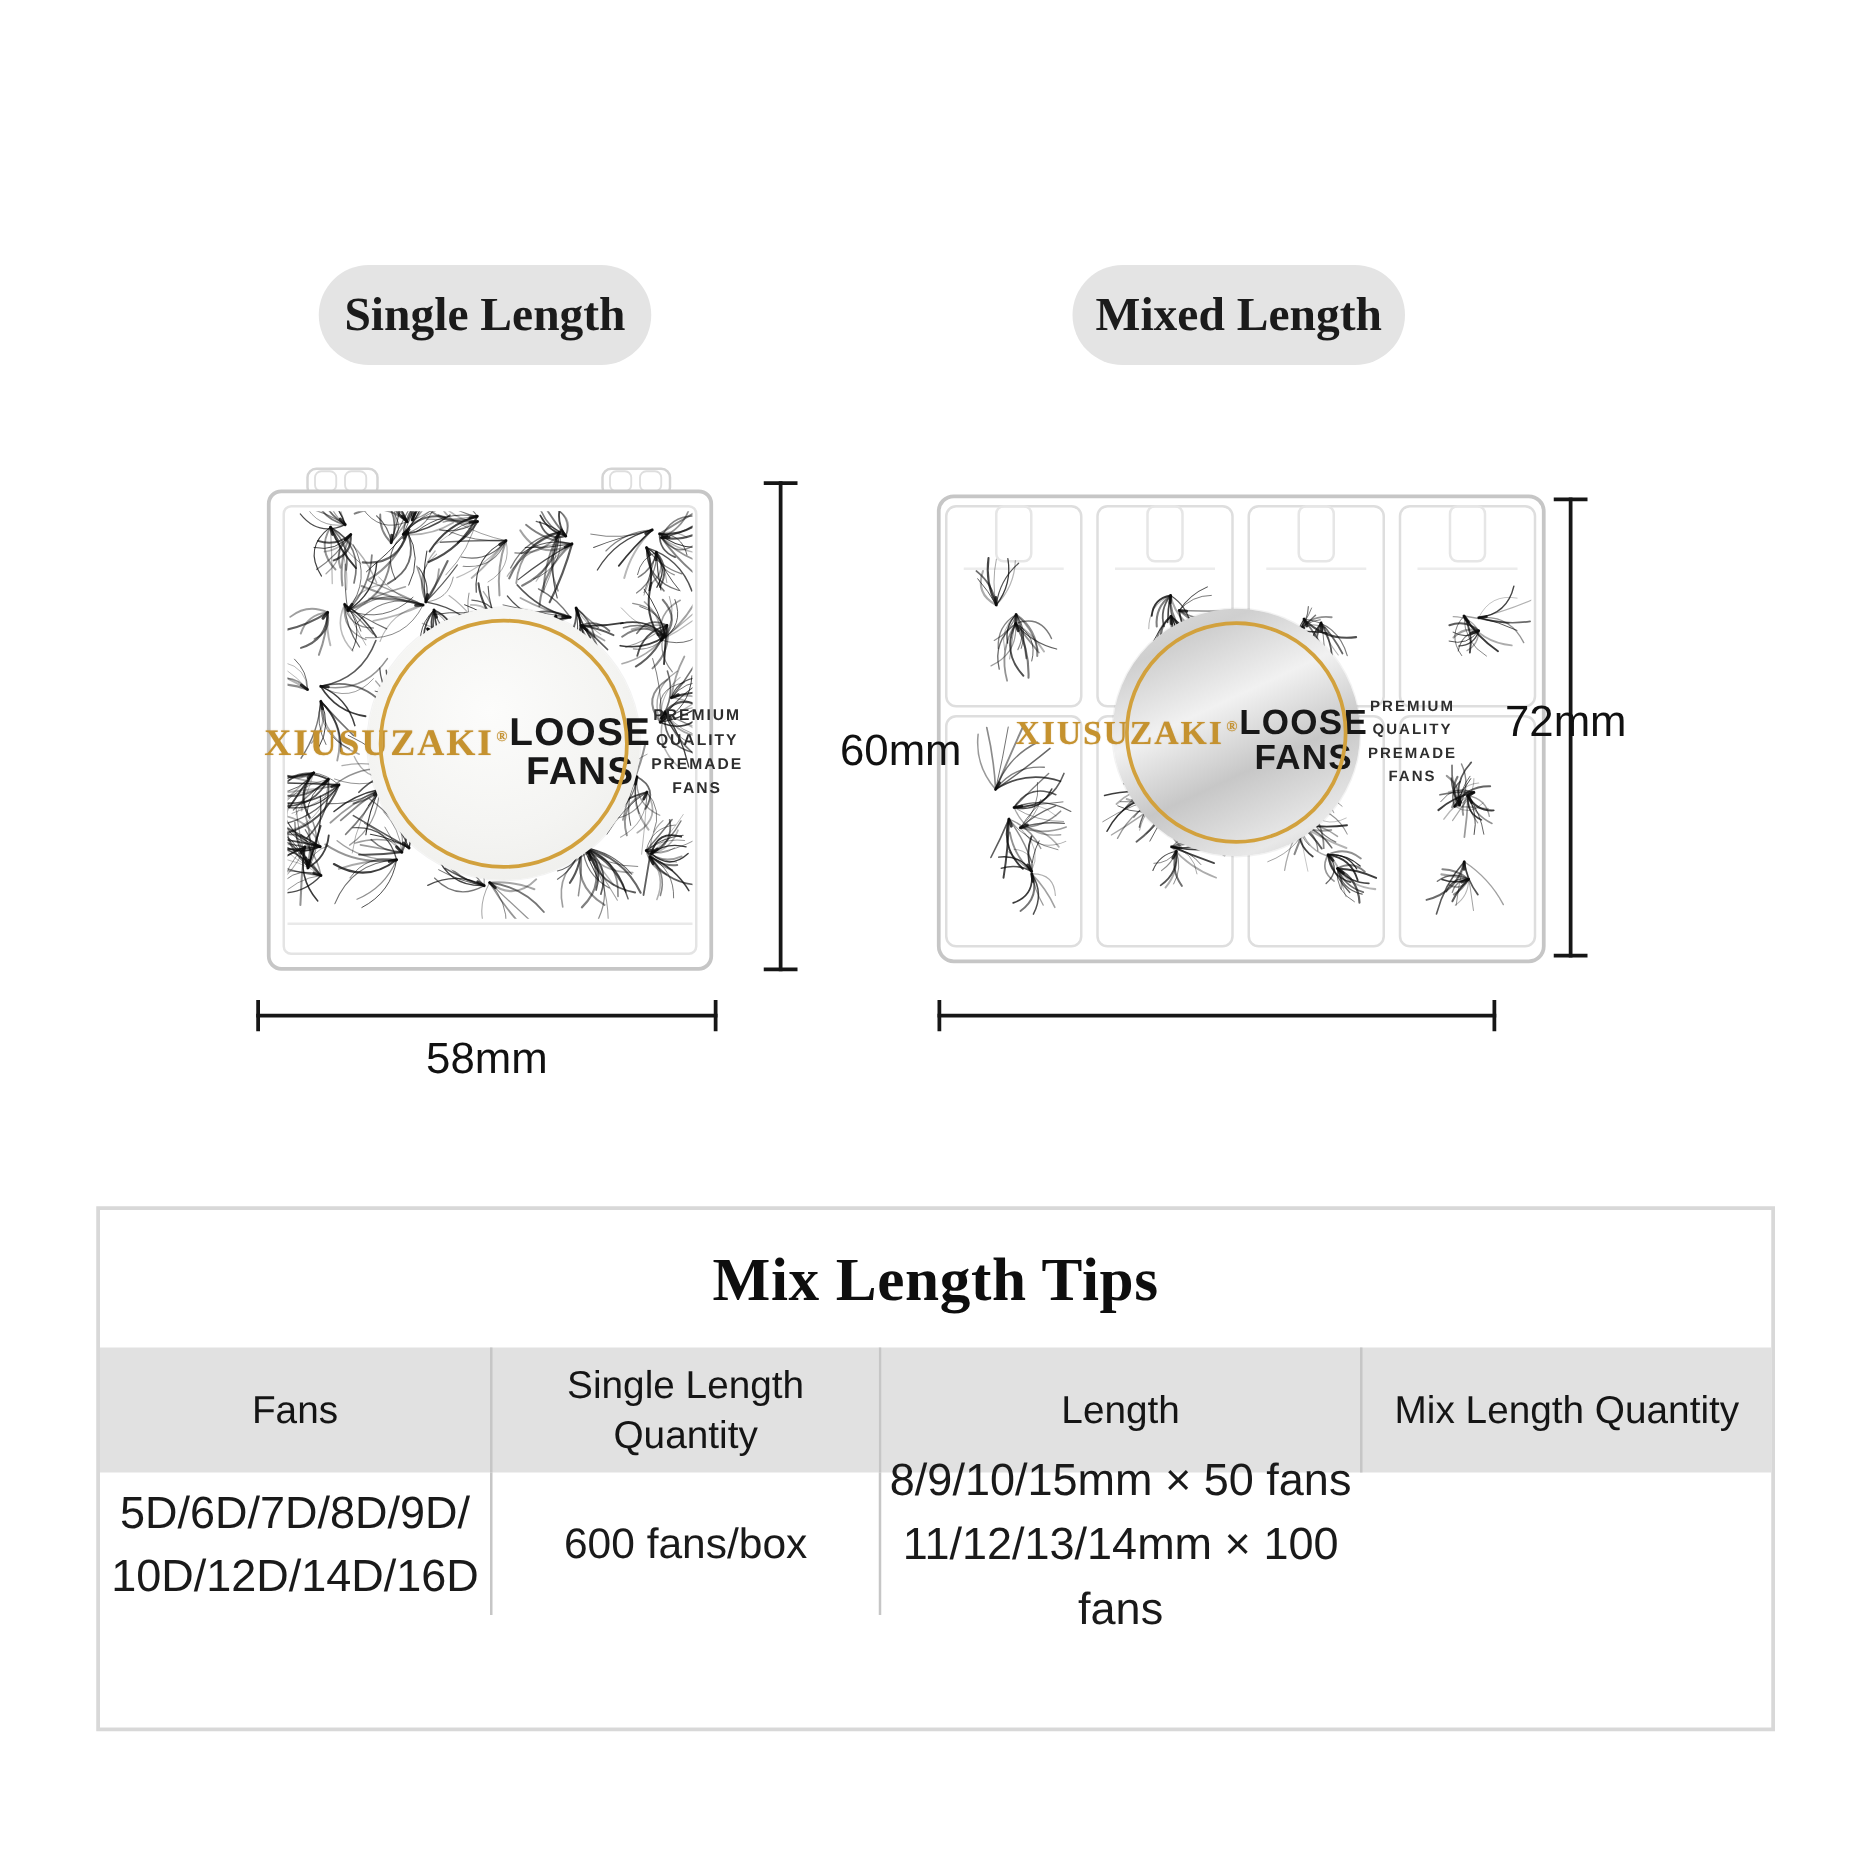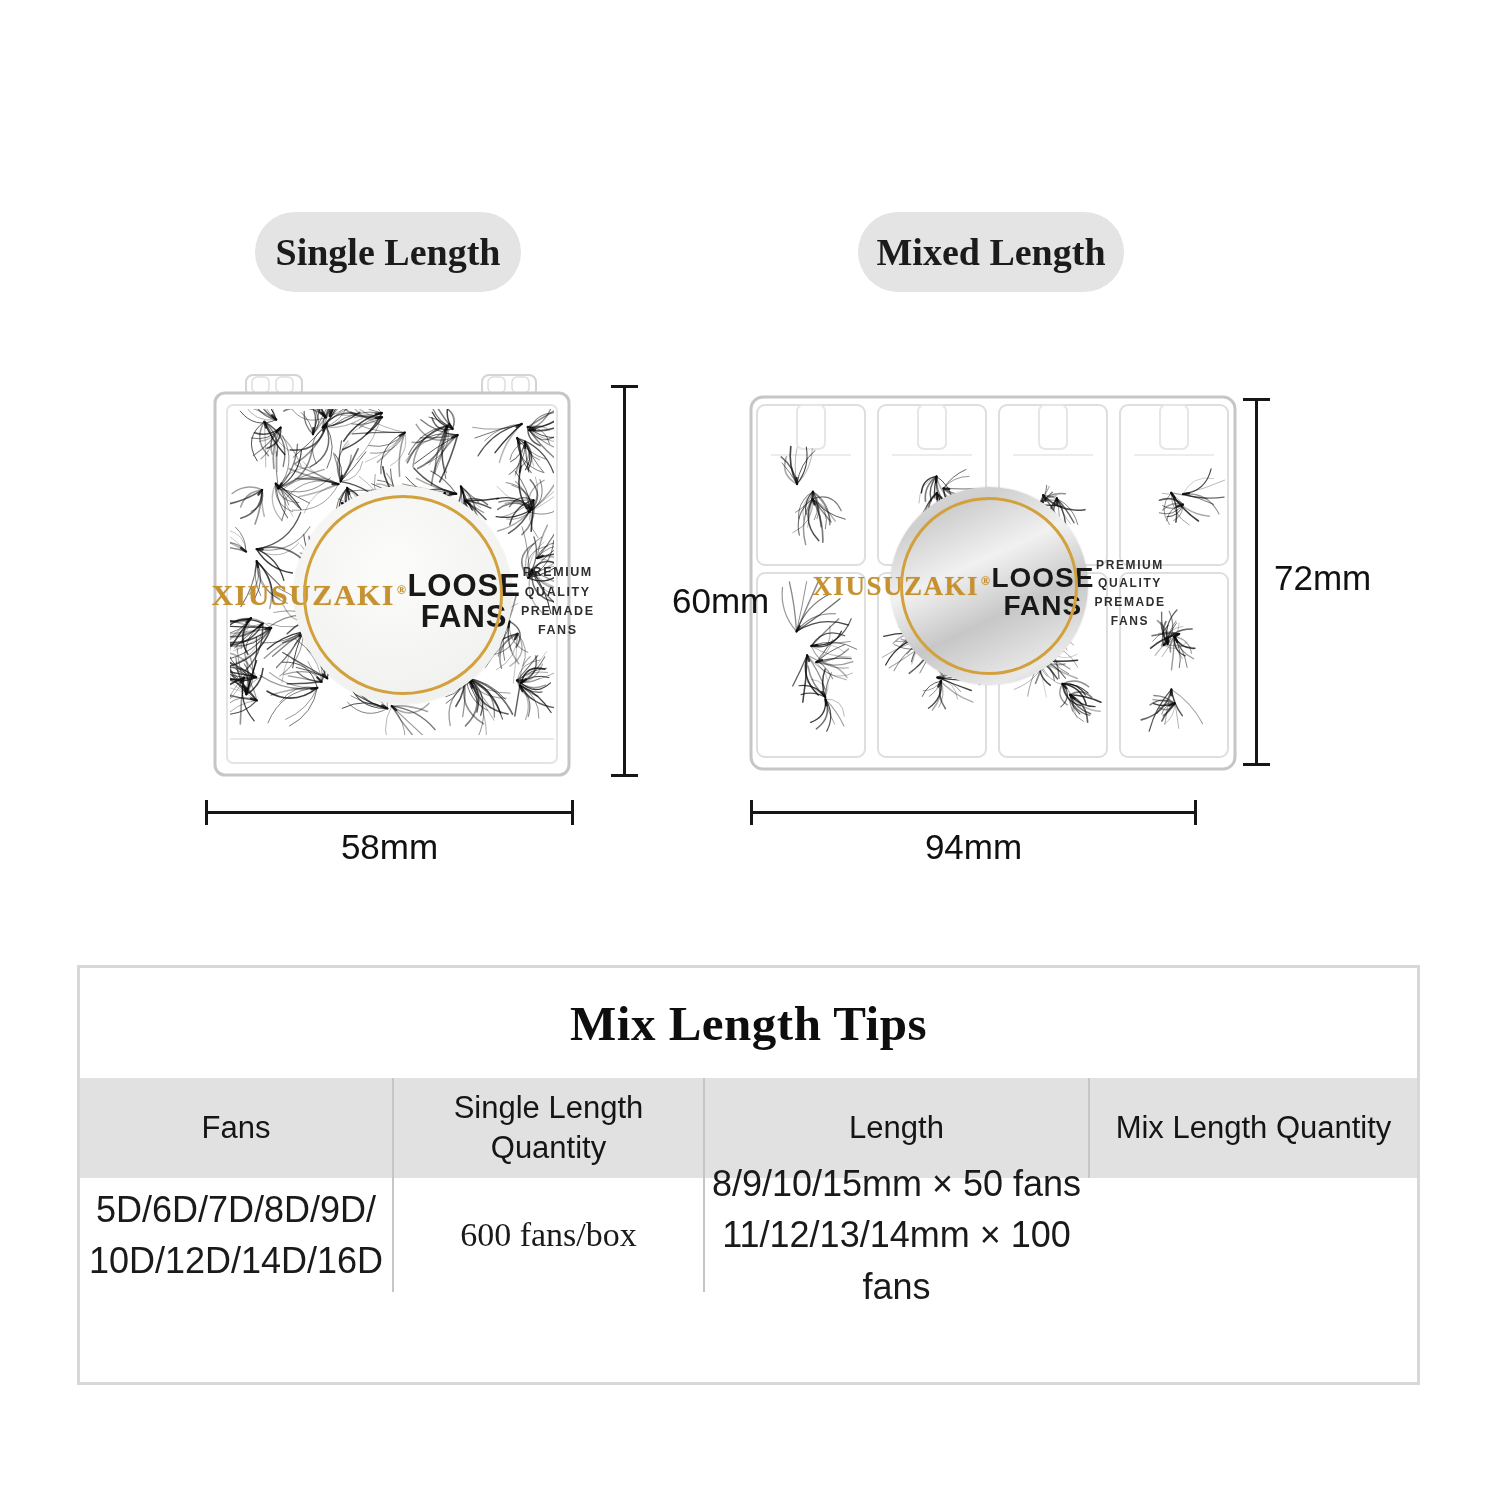--- a/index.html
+++ b/index.html
@@ -70,21 +70,21 @@
   .hline::before,.hline::after{
     content:'';position:absolute;top:-11px;width:3px;height:25px;background:#161616;
   }
   .hline::before{left:0;} .hline::after{right:0;}
   #dim-single-h{left:623px;top:385px;height:392px;}
   #dim-mixed-h{left:1255px;top:398px;height:368px;}
   #dim-single-w{left:205px;top:811px;width:369px;}
   #dim-mixed-w{left:750px;top:811px;width:447px;}
   .dim-label{position:absolute;font-size:35px;color:#111;line-height:1;}
   #lbl-60{left:644px;top:583px;margin-left:28px;}
-  #lbl-72{left:1274px;top:560px;}
+  #lbl-72{left:1204px;top:560px;}
   #lbl-58{left:205px;top:829px;width:369px;text-align:center;}
   #lbl-94{left:750px;top:829px;width:447px;text-align:center;}
 
   
   .spec-table{
     position:absolute;left:77px;top:965px;width:1343px;height:420px;
     border:3px solid #d8d8d8;box-sizing:border-box;background:#fff;
   }
   .spec-title{
     height:110px;display:flex;align-items:center;justify-content:center;
@@ -95,21 +95,21 @@
     display:grid;grid-template-columns:312px 311px 385px 329px;grid-template-rows:100px 114px;
   }
   .spec-grid > div{
     display:flex;align-items:center;justify-content:center;text-align:center;
     white-space:pre-line;box-sizing:border-box;
   }
   .spec-grid > div + div{border-left:2px solid #c6c6c6;}
   .spec-grid > div:nth-child(4n+1){border-left:none;}
   .th{background:var(--table_header_bg,#e1e1e1);font-size:31px;color:#151515;line-height:1.3;}
   .td{font-size:36px;color:#1a1a1a;line-height:1.42;}
-  .td.big{font-size:34px;font-family:Liberation Serif, serif;}
+  .td.big{font-size:34px;}
 </style>
 </head>
 <body>
 
 <div class="canvas">
 
   <div class="pill" id="pill-single">Single Length</div>
   <div class="pill" id="pill-mixed">Mixed Length</div>
 
   <div class="box" id="box-single">
@@ -1377,21 +1377,20 @@
   </div>
 
   <div class="vline" id="dim-single-h"></div>
   <div class="vline" id="dim-mixed-h"></div>
   <div class="hline" id="dim-single-w"></div>
   <div class="hline" id="dim-mixed-w"></div>
 
   <div class="dim-label" id="lbl-60">60mm</div>
   <div class="dim-label" id="lbl-72">72mm</div>
   <div class="dim-label" id="lbl-58">58mm</div>
-  <div class="dim-label" id="lbl-94">94mm</div>
 
   <div class="spec-table">
     <div class="spec-title">Mix Length Tips</div>
     <div class="spec-grid">
       <div class="th">Fans</div>
       <div class="th">Single Length
 Quantity</div>
       <div class="th">Length</div>
       <div class="th">Mix Length Quantity</div>
       <div class="td">5D/6D/7D/8D/9D/

